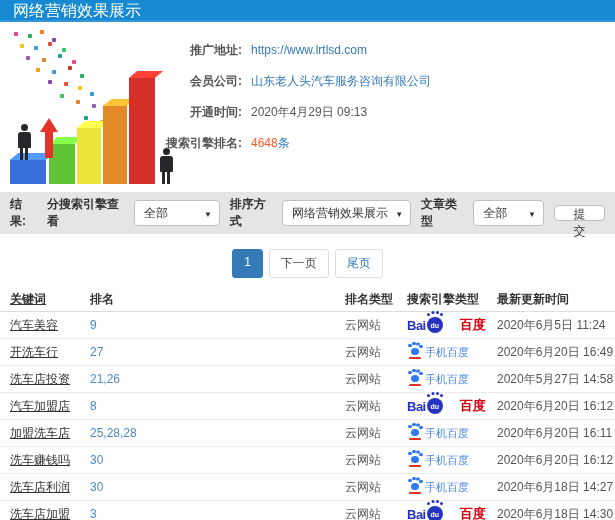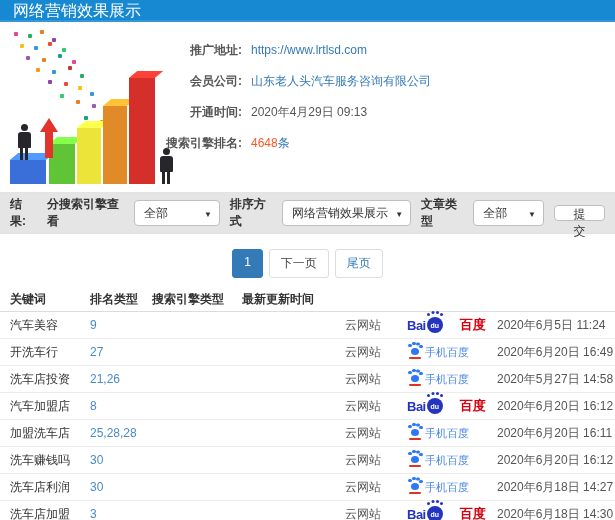--- a/index.html
+++ b/index.html
@@ -66,21 +66,21 @@
   
   .pagination { display:flex; justify-content:center; gap:6px; margin-top:15px; font-size:12px; }
   .page-item { padding:5px 11px; border:1px solid #ddd; border-radius:3px; background:#fff; cursor:pointer; color:#444; }
   .page-item.active { background:var(--link-blue); border-color:var(--link-blue); color:#fff; }
   .page-item.last { color:var(--link-blue); }
 
   
   .table { margin-top:9px; font-size:12px; }
   .trow { display:flex; align-items:center; height:27px; border-bottom:1px solid #ececec; }
   .thead { height:25px; font-weight:bold; color:#333; border-bottom:1px solid #dcdcdc; }
-  .col-kw    { width:90px; padding-left:10px; color:#333; }
+  .col-kw    { width:90px; padding-left:10px; color:#333;text-decoration:underline; }
   .col-rank  { flex:1; color:var(--rank-blue); }
   .col-rtype { width:62px; color:#555; }
   .col-engine{ width:90px; color:#555; display:flex; align-items:center; }
   .col-time  { width:118px; color:#555; }
   .thead .col-rank, .thead .col-kw, .thead .col-rtype, .thead .col-engine, .thead .col-time { color:#333; }
 
   
   .logo-baidu { display:flex; align-items:center; }
   .logo-baidu .bai { color:var(--baidu-blue); font-weight:bold; font-size:13px; letter-spacing:-.5px; }
   .baidu-paw { display:inline-block; width:16px; height:16px; background:var(--baidu-blue); border-radius:50%;
@@ -182,20 +182,21 @@
 
   <div class="pagination">
     <span class="page-item active">1</span>
     <span class="page-item">下一页</span>
     <span class="page-item last">尾页</span>
   </div>
 
   <div class="table">
     <div class="trow thead">
       <span class="col-kw">关键词</span>
+      <span class="col-rank">排名</span>
       <span class="col-rtype">排名类型</span>
       <span class="col-engine">搜索引擎类型</span>
       <span class="col-time">最新更新时间</span>
     </div>
     <div>
   <div class="trow">
     <span class="col-kw">汽车美容</span>
     <span class="col-rank">9</span>
     <span class="col-rtype">云网站</span>
     <span class="col-engine">

